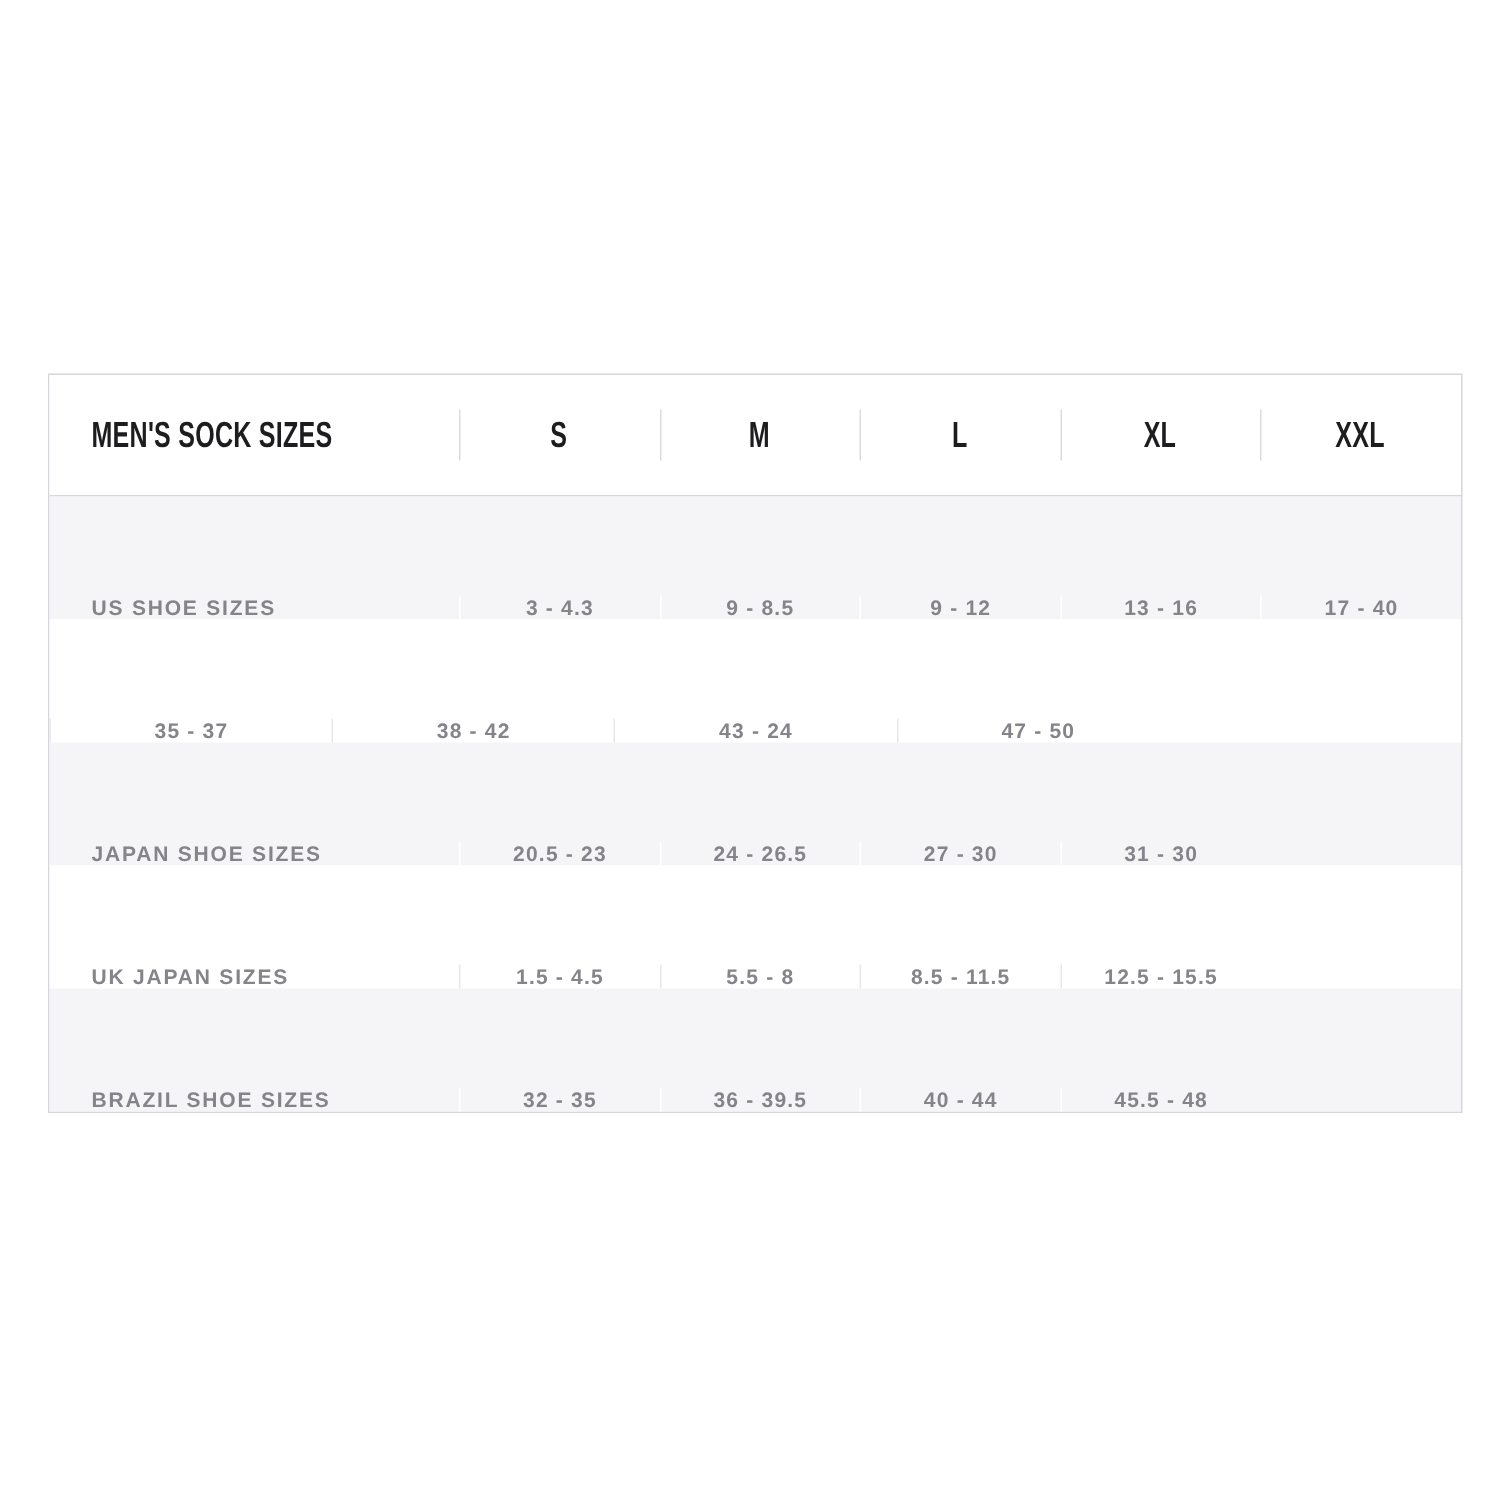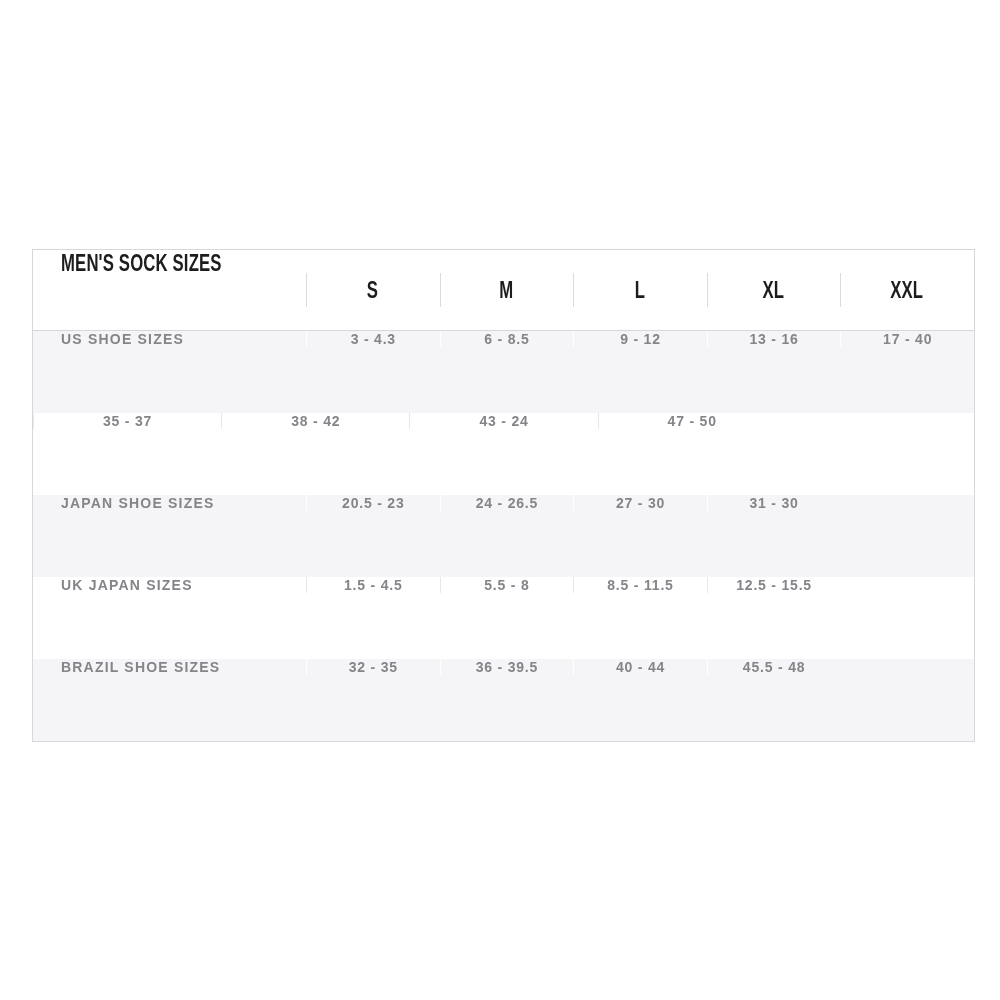--- a/index.html
+++ b/index.html
@@ -20,21 +20,21 @@
     left: 32px;
     top: 249px;
     width: 943px;
     box-sizing: border-box;
     border: 1px solid var(--border-color, #d6d6dc);
     background: #ffffff;
   }
   .thead {
     display: flex;
     height: 80px;
-    align-items: flex-start;
+    align-items: center;
     border-bottom: 1px solid var(--border-color, #d6d6dc);
     background: #ffffff;
   }
   .title-cell {
     width: 273px;
     box-sizing: border-box;
     padding-left: 28px;
     display: flex;
     align-items: center;
   }
@@ -65,21 +65,21 @@
     width: 1px;
     height: 34px;
     background: var(--tick-color, #dbdbe0);
   }
   .hcol .condensed {
     transform-origin: center center;
   }
   .row {
     display: flex;
     height: 82px;
-    align-items: flex-start;
+    align-items: flex-end;
     background: #ffffff;
   }
   .row.striped {
     background: var(--stripe-bg, #f5f5f7);
   }
   .label-cell {
     width: 273px;
     box-sizing: border-box;
     padding-left: 28px;
     display: flex;
@@ -129,21 +129,21 @@
           <span class="condensed">XL</span>
         </div>
         <div class="hcol">
           <span class="condensed">XXL</span>
         </div>
       </div>
     <div id="tbody">
         <div class="row striped">
           <div class="label-cell">US SHOE SIZES</div>
           <div class="cell">3 - 4.3</div>
-          <div class="cell">6 - 8.5</div>
+          <div class="cell">9 - 8.5</div>
           <div class="cell">9 - 12</div>
           <div class="cell">13 - 16</div>
           <div class="cell">17 - 40</div>
         </div>
         <div class="row">
           <div class="cell">35 - 37</div>
           <div class="cell">38 - 42</div>
           <div class="cell">43 - 24</div>
           <div class="cell">47 - 50</div>
           <div class="cell"></div>

